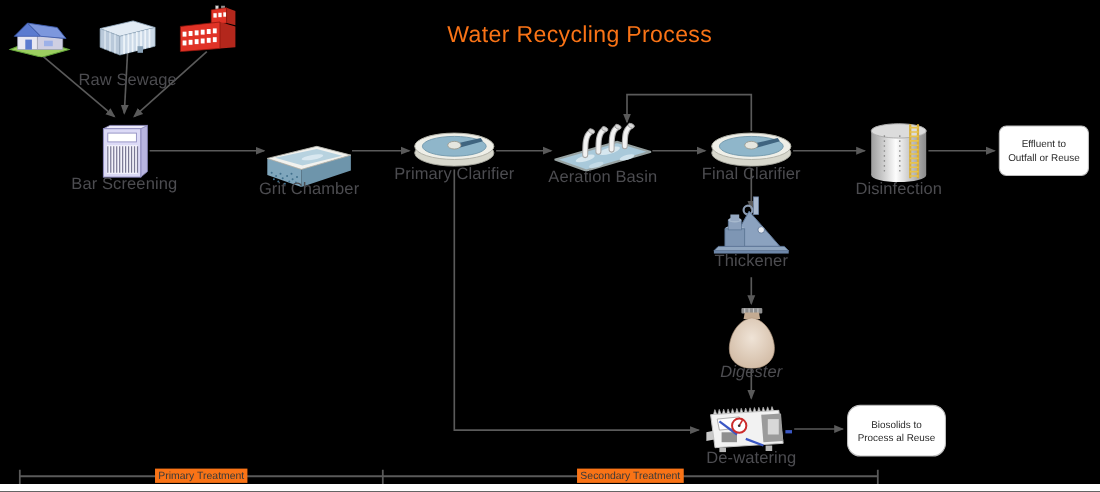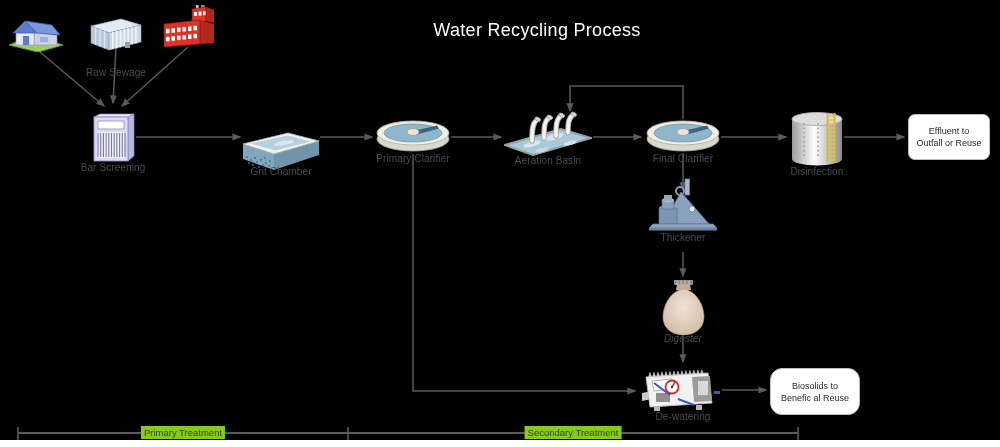--- a/index.html
+++ b/index.html
@@ -2,30 +2,30 @@
 <html><head>
 <meta charset="utf-8">
 <style>
   html,body{margin:0;padding:0;background:#000;}
   #canvas{position:relative;width:1000px;height:447px;background:#000;overflow:hidden;
           font-family:"Liberation Sans",sans-serif;}
   #page-strip{position:absolute;left:0;top:440px;width:1000px;height:7px;background:#fff;z-index:0;}
   #connector-layer{position:absolute;left:0;top:0;z-index:1;}
   .icon-svg{position:absolute;}
   .node{position:absolute;z-index:2;}
-  .nlabel{position:absolute;left:0;right:0;text-align:center;font-size:10px;line-height:11px;
+  .nlabel{position:absolute;left:0;right:0;text-align:center;font-size:15px;line-height:11px;
           color:#4c4c50;letter-spacing:.1px;}
-  #diagram-title{position:absolute;left:387px;top:20px;width:300px;text-align:center;
-          font-size:18px;font-weight:500;color:#ffffff;z-index:2;letter-spacing:.3px;}
+  #diagram-title{position:absolute;left:377px;top:20px;width:300px;text-align:center;
+          font-size:21px;font-weight:500;color:#f97316;z-index:2;letter-spacing:.3px;}
   .outbox{position:absolute;background:#fff;border:1px solid #bdbdbd;border-radius:7px;
           display:flex;flex-direction:column;justify-content:center;align-items:center;
           z-index:3;font-size:9px;line-height:12px;color:#2b2b2b;text-align:center;}
   #effluent-box{left:908px;top:114px;width:80px;height:44px;text-align:right;}
   #biosolids-box{left:770px;top:368px;width:88px;height:45px;border-radius:12px;}
-  .phase-chip{position:absolute;transform:translateX(-50%);background:#84cc16;color:#3a3a3a;
+  .phase-chip{position:absolute;transform:translateX(-50%);background:#f97316;color:#3a3a3a;
           font-size:9.5px;line-height:13px;padding:0 3px;z-index:3;white-space:nowrap;}
   #phase-primary{left:183px;top:426px;}
   #phase-secondary{left:573px;top:426px;}
   
   #node-bar-screening{left:53px;top:109px;width:120px;height:68px;}
   #node-bar-screening svg{left:39px;top:0;}
   #node-bar-screening .nlabel{top:53px;}
   #node-grit-chamber{left:221px;top:132px;width:120px;height:48px;}
   #node-grit-chamber svg{left:21px;top:0;}
   #node-grit-chamber .nlabel{top:34px;}
@@ -346,19 +346,19 @@
     </svg>
     <div class="nlabel">De-watering</div>
   </div>
 
   <div id="effluent-box" class="outbox">
     <div>Effluent to</div>
     <div>Outfall or Reuse</div>
   </div>
   <div id="biosolids-box" class="outbox">
     <div>Biosolids to</div>
-    <div>Benefic al Reuse</div>
+    <div>Process al Reuse</div>
   </div>
 
   <div id="phase-primary" class="phase-chip">Primary Treatment</div>
   <div id="phase-secondary" class="phase-chip">Secondary Treatment</div>
 
 </div>
 
 </body></html>

